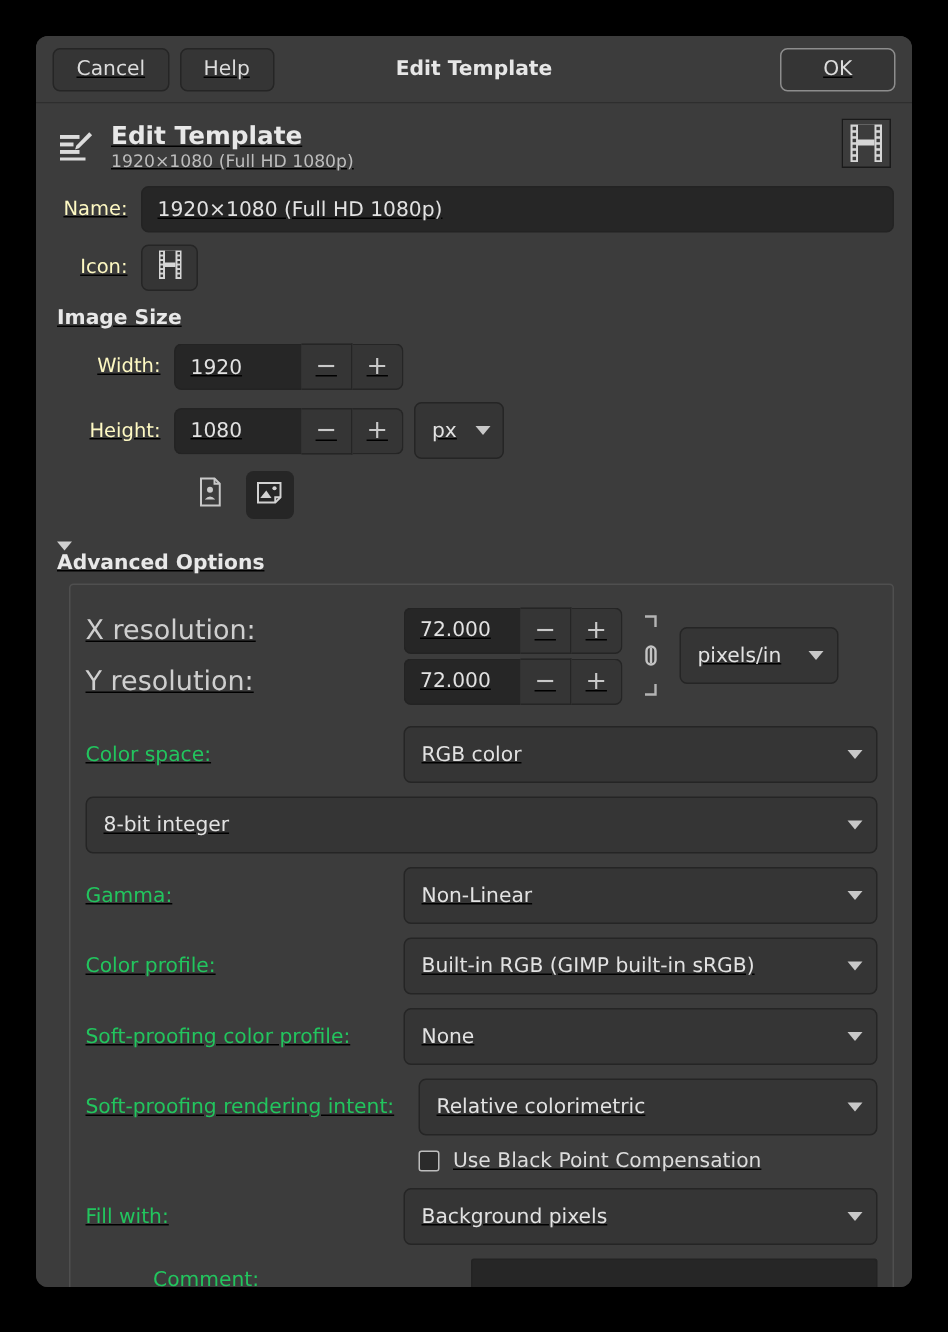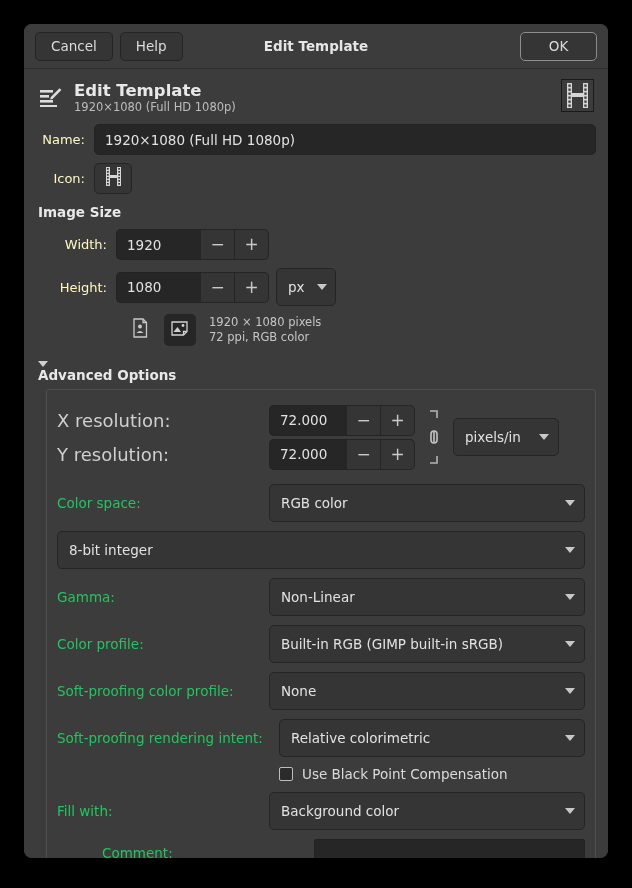--- a/index.html
+++ b/index.html
@@ -9,21 +9,21 @@
     font-family: "DejaVu Sans", sans-serif;
     overflow: hidden;
   }
   .dialog {
     position: absolute;
     left: 24px; top: 24px;
     width: 584px; height: 834px;
     background: #3c3c3c;
     border-radius: 8px;
     overflow: hidden;
-    display: flex; flex-direction: column;
+    display: flex; flex-direction: column; text-decoration: underline;
   }
   
   .titlebar {
     height: 45px;
     flex: 0 0 45px;
     background: #3c3c3c;
     border-bottom: 1px solid #2e2e2e;
     display: flex; align-items: center;
     padding: 0 11px;
     position: relative;
@@ -363,24 +363,20 @@
       <div class="obtn sel" style="margin-left:8px">
         <span>
           <svg width="20" height="18" viewBox="0 0 20 18">
             <path d="M2 3 H17 V12.5 L13.5 16 H2 Z" fill="none" stroke="#d2d2d2" stroke-width="1.3"></path>
             <path d="M13.5 16 V12.5 H17" fill="none" stroke="#d2d2d2" stroke-width="1.3"></path>
             <circle cx="13" cy="6.5" r="1.4" fill="#d2d2d2"></circle>
             <path d="M3.5 13 l4 -5 l3.5 5 z" fill="#d2d2d2"></path>
           </svg>
         </span>
       </div>
-      <div class="infotxt">
-        <div>1920 × 1080 pixels</div>
-        <div>72 ppi, RGB color</div>
-      </div>
     </div>
 
     <div class="expander">
       <span class="tri"></span>
       <span class="etxt">Advanced Options</span>
     </div>
 
     <div class="frame">
 
       <div class="res-block">
@@ -466,21 +462,21 @@
       </div>
 
       <div class="chk-row">
         <span class="chkbox"></span>
         <span class="chk-label">Use Black Point Compensation</span>
       </div>
 
       <div class="arow">
         <div class="alabel">Fill with:</div>
         <div class="combo wide-combo">
-          <span>Background color</span>
+          <span>Background pixels</span>
           <span class="caret"></span>
         </div>
       </div>
 
       <div class="arow comment">
         <div class="alabel">Comment:</div>
         <div class="comment-box wide-combo"></div>
       </div>
 
     </div>

